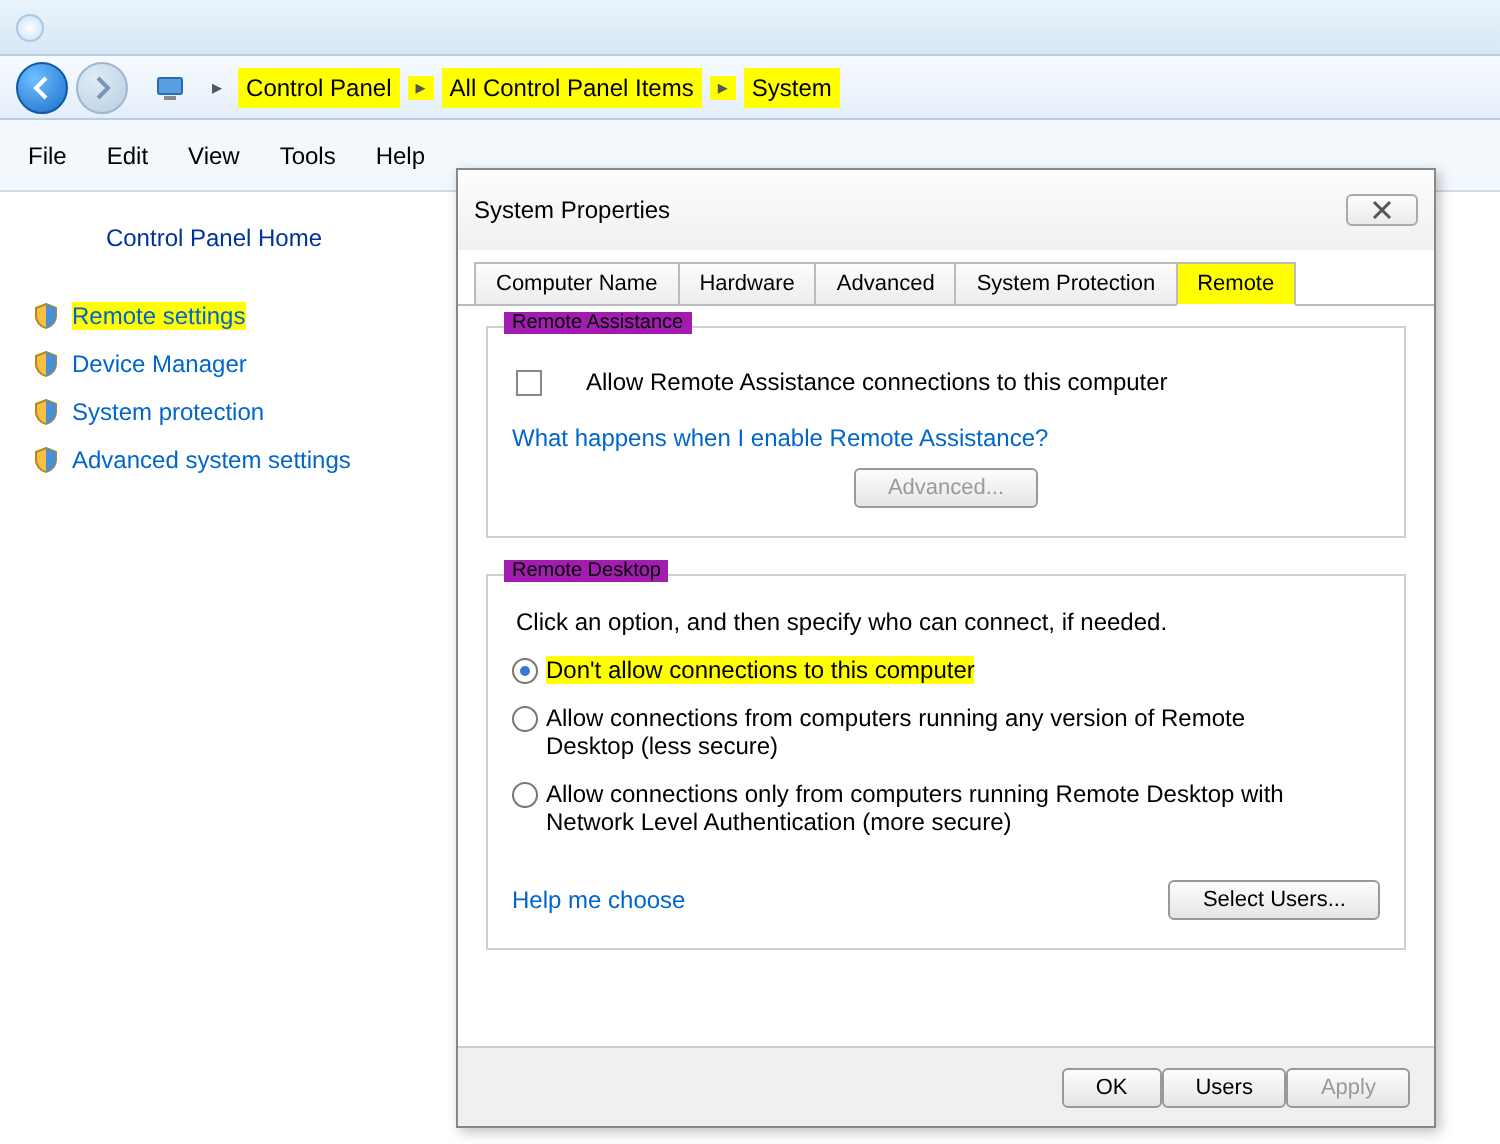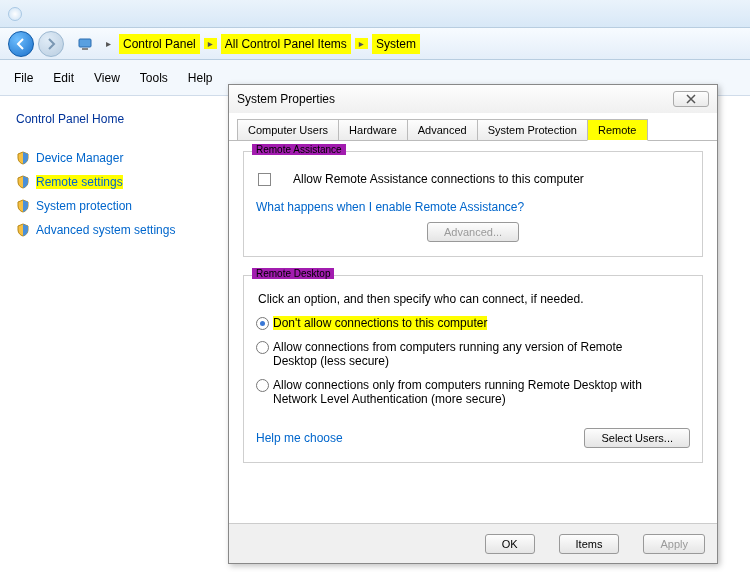--- a/index.html
+++ b/index.html
@@ -18,31 +18,31 @@
   .crumb { padding:3px 4px; }
   .hl { background:#ffff00; }
 
   
   .menu-bar { height:36px; background:#f3f8fd; border-bottom:1px solid #d0dcea; display:flex; align-items:center; padding:0 4px; gap:0; }
   .menu-item { padding:3px 10px; cursor:default; }
 
   
   .main { display:flex; height: calc(572px - 28px - 32px - 24px); }
   .sidebar { width:210px; padding:16px 12px; background:#fff; }
-  .sidebar-title { color:#003399; font-size:12px; margin-bottom:20px; padding-left:4px; }
+  .sidebar-title { color:#003399; font-size:12px; margin-bottom:20px; padding-left:4px;text-align:center; }
   .sidebar-item { display:flex; align-items:center; gap:6px; padding:5px 4px; color:#0066cc; cursor:pointer; }
   .sidebar-item .shield { width:14px; height:14px; }
   .sidebar-item span.text { }
 
   
   .content-back { flex:1; background:#fff; }
 
   
   .dialog { position:absolute; left:228px; top:84px; width:490px; height:480px; background:#fff; border:1px solid #888; box-shadow: 2px 2px 6px rgba(0,0,0,.25);}
-  .dialog-titlebar { height:28px; display:flex; align-items:center; justify-content:space-between; padding:0 8px; background:linear-gradient(#fdfdfd,#f0f0f0);}
+  .dialog-titlebar { height:40px; display:flex; align-items:center; justify-content:space-between; padding:0 8px; background:linear-gradient(#fdfdfd,#f0f0f0);}
   .dialog-title { font-size:12px; }
   .dialog-close { width:36px; height:16px; border:1px solid #aaa; border-radius:3px; display:flex; align-items:center; justify-content:center; background:linear-gradient(#fdfdfd,#eaeaea); font-size:11px; cursor:pointer; }
 
   .tabstrip { display:flex; align-items:flex-end; padding:6px 8px 0 8px; border-bottom:1px solid #bbb; gap:0; }
   .tab { padding:4px 10px; border:1px solid #bbb; border-bottom:none; background:linear-gradient(#fdfdfd,#ececec); margin-right:-1px; font-size:11px; position:relative; cursor:pointer; }
   .tab.active { background:#fff; z-index:2; border-bottom:1px solid #fff; margin-bottom:-1px;}
   .tab.active.hl { background:#ffff00; }
 
   .dialog-body { padding:10px 14px; }
 
@@ -53,21 +53,21 @@
   .link { color:#0066cc; cursor:pointer; }
   .btn { border:1px solid #999; background:linear-gradient(#fdfdfd,#e5e5e5); padding:3px 16px; border-radius:3px; font-size:11px; cursor:pointer; }
   .btn.disabled { color:#9a9a9a; cursor:default; }
   .btn-row-right { display:flex; justify-content:center; margin-top:8px; }
 
   .radio-row { display:flex; gap:4px; margin:10px 0; align-items:flex-start;}
   .radio { width:13px; height:13px; border:1px solid #777; border-radius:50%; background:#fff; margin-top:1px; flex:none; position:relative;}
   .radio.checked::after { content:""; position:absolute; left:3px; top:3px; width:5px; height:5px; border-radius:50%; background:#3a78d6;}
   .radio-label { max-width:380px; }
 
-  .dialog-footer { position:absolute; bottom:0; left:0; right:0; height:40px; background:#f0f0f0; border-top:1px solid #ccc; display:flex; align-items:center; justify-content:flex-end; gap:24px; padding:0 12px;}
+  .dialog-footer { position:absolute; bottom:0; left:0; right:0; height:40px; background:#f0f0f0; border-top:1px solid #ccc; display:flex; align-items:center; justify-content:flex-end; gap:0; padding:0 12px;}
 
   .shield svg { display:block; }
 
   .instr { margin:4px 0 8px 2px; }
   .rd-bottom { display:flex; justify-content:space-between; align-items:center; margin-top:22px; }
 </style>
 </head>
 <body>
 
 <div class="browser-bar">
@@ -108,35 +108,35 @@
 </div>
 
 <div class="main">
   <div class="sidebar">
     <div class="sidebar-title">Control Panel Home</div>
 
     <div class="sidebar-item">
       <span class="shield">
         <svg width="14" height="14" viewBox="0 0 14 14">
             <path d="M7 1 L12 3 V7 C12 10 9.5 12.5 7 13 C4.5 12.5 2 10 2 7 V3 Z" fill="#f6c044" stroke="#b88814"></path>
+            <path d="M7 1 L12 3 V7 C12 10 9.5 12.5 7 13 V1 Z" fill="#4a90d9"></path>
+          </svg>
+      </span>
+      <span class="text hl">Remote settings</span>
+    </div>
+
+    <div class="sidebar-item">
+      <span class="shield">
+        <svg width="14" height="14" viewBox="0 0 14 14">
+            <path d="M7 1 L12 3 V7 C12 10 9.5 12.5 7 13 C4.5 12.5 2 10 2 7 V3 Z" fill="#f6c044" stroke="#b88814"></path>
             <path d="M7 1 L7 13" stroke="#5aa0e0" stroke-width="0"></path>
             <path d="M7 1 L12 3 V7 C12 10 9.5 12.5 7 13 V1 Z" fill="#4a90d9"></path>
           </svg>
       </span>
       <span class="text">Device Manager</span>
-    </div>
-
-    <div class="sidebar-item">
-      <span class="shield">
-        <svg width="14" height="14" viewBox="0 0 14 14">
-            <path d="M7 1 L12 3 V7 C12 10 9.5 12.5 7 13 C4.5 12.5 2 10 2 7 V3 Z" fill="#f6c044" stroke="#b88814"></path>
-            <path d="M7 1 L12 3 V7 C12 10 9.5 12.5 7 13 V1 Z" fill="#4a90d9"></path>
-          </svg>
-      </span>
-      <span class="text hl">Remote settings</span>
     </div>
 
     <div class="sidebar-item">
       <span class="shield">
         <svg width="14" height="14" viewBox="0 0 14 14">
             <path d="M7 1 L12 3 V7 C12 10 9.5 12.5 7 13 C4.5 12.5 2 10 2 7 V3 Z" fill="#f6c044" stroke="#b88814"></path>
             <path d="M7 1 L12 3 V7 C12 10 9.5 12.5 7 13 V1 Z" fill="#4a90d9"></path>
           </svg>
       </span>
       <span class="text">System protection</span>
@@ -159,21 +159,21 @@
   <div class="dialog-titlebar">
     <span class="dialog-title">System Properties</span>
     <div class="dialog-close">
       <svg width="12" height="10" viewBox="0 0 12 10">
           <path d="M2 1 L10 9 M10 1 L2 9" stroke="#555" stroke-width="1.5"></path>
         </svg>
     </div>
   </div>
 
   <div class="tabstrip">
-    <div class="tab">Computer Users</div>
+    <div class="tab">Computer Name</div>
     <div class="tab">Hardware</div>
     <div class="tab">Advanced</div>
     <div class="tab">System Protection</div>
     <div class="tab active hl">Remote</div>
   </div>
 
   <div class="dialog-body">
 
     <div class="groupbox">
       <div class="group-title">Remote Assistance</div>
@@ -209,16 +209,16 @@
       <div class="rd-bottom">
         <span class="link">Help me choose</span>
         <div class="btn">Select Users...</div>
       </div>
     </div>
 
   </div>
 
   <div class="dialog-footer">
     <div class="btn">OK</div>
-    <div class="btn">Items</div>
+    <div class="btn">Users</div>
     <div class="btn disabled">Apply</div>
   </div>
 </div>
 
 </body></html>

